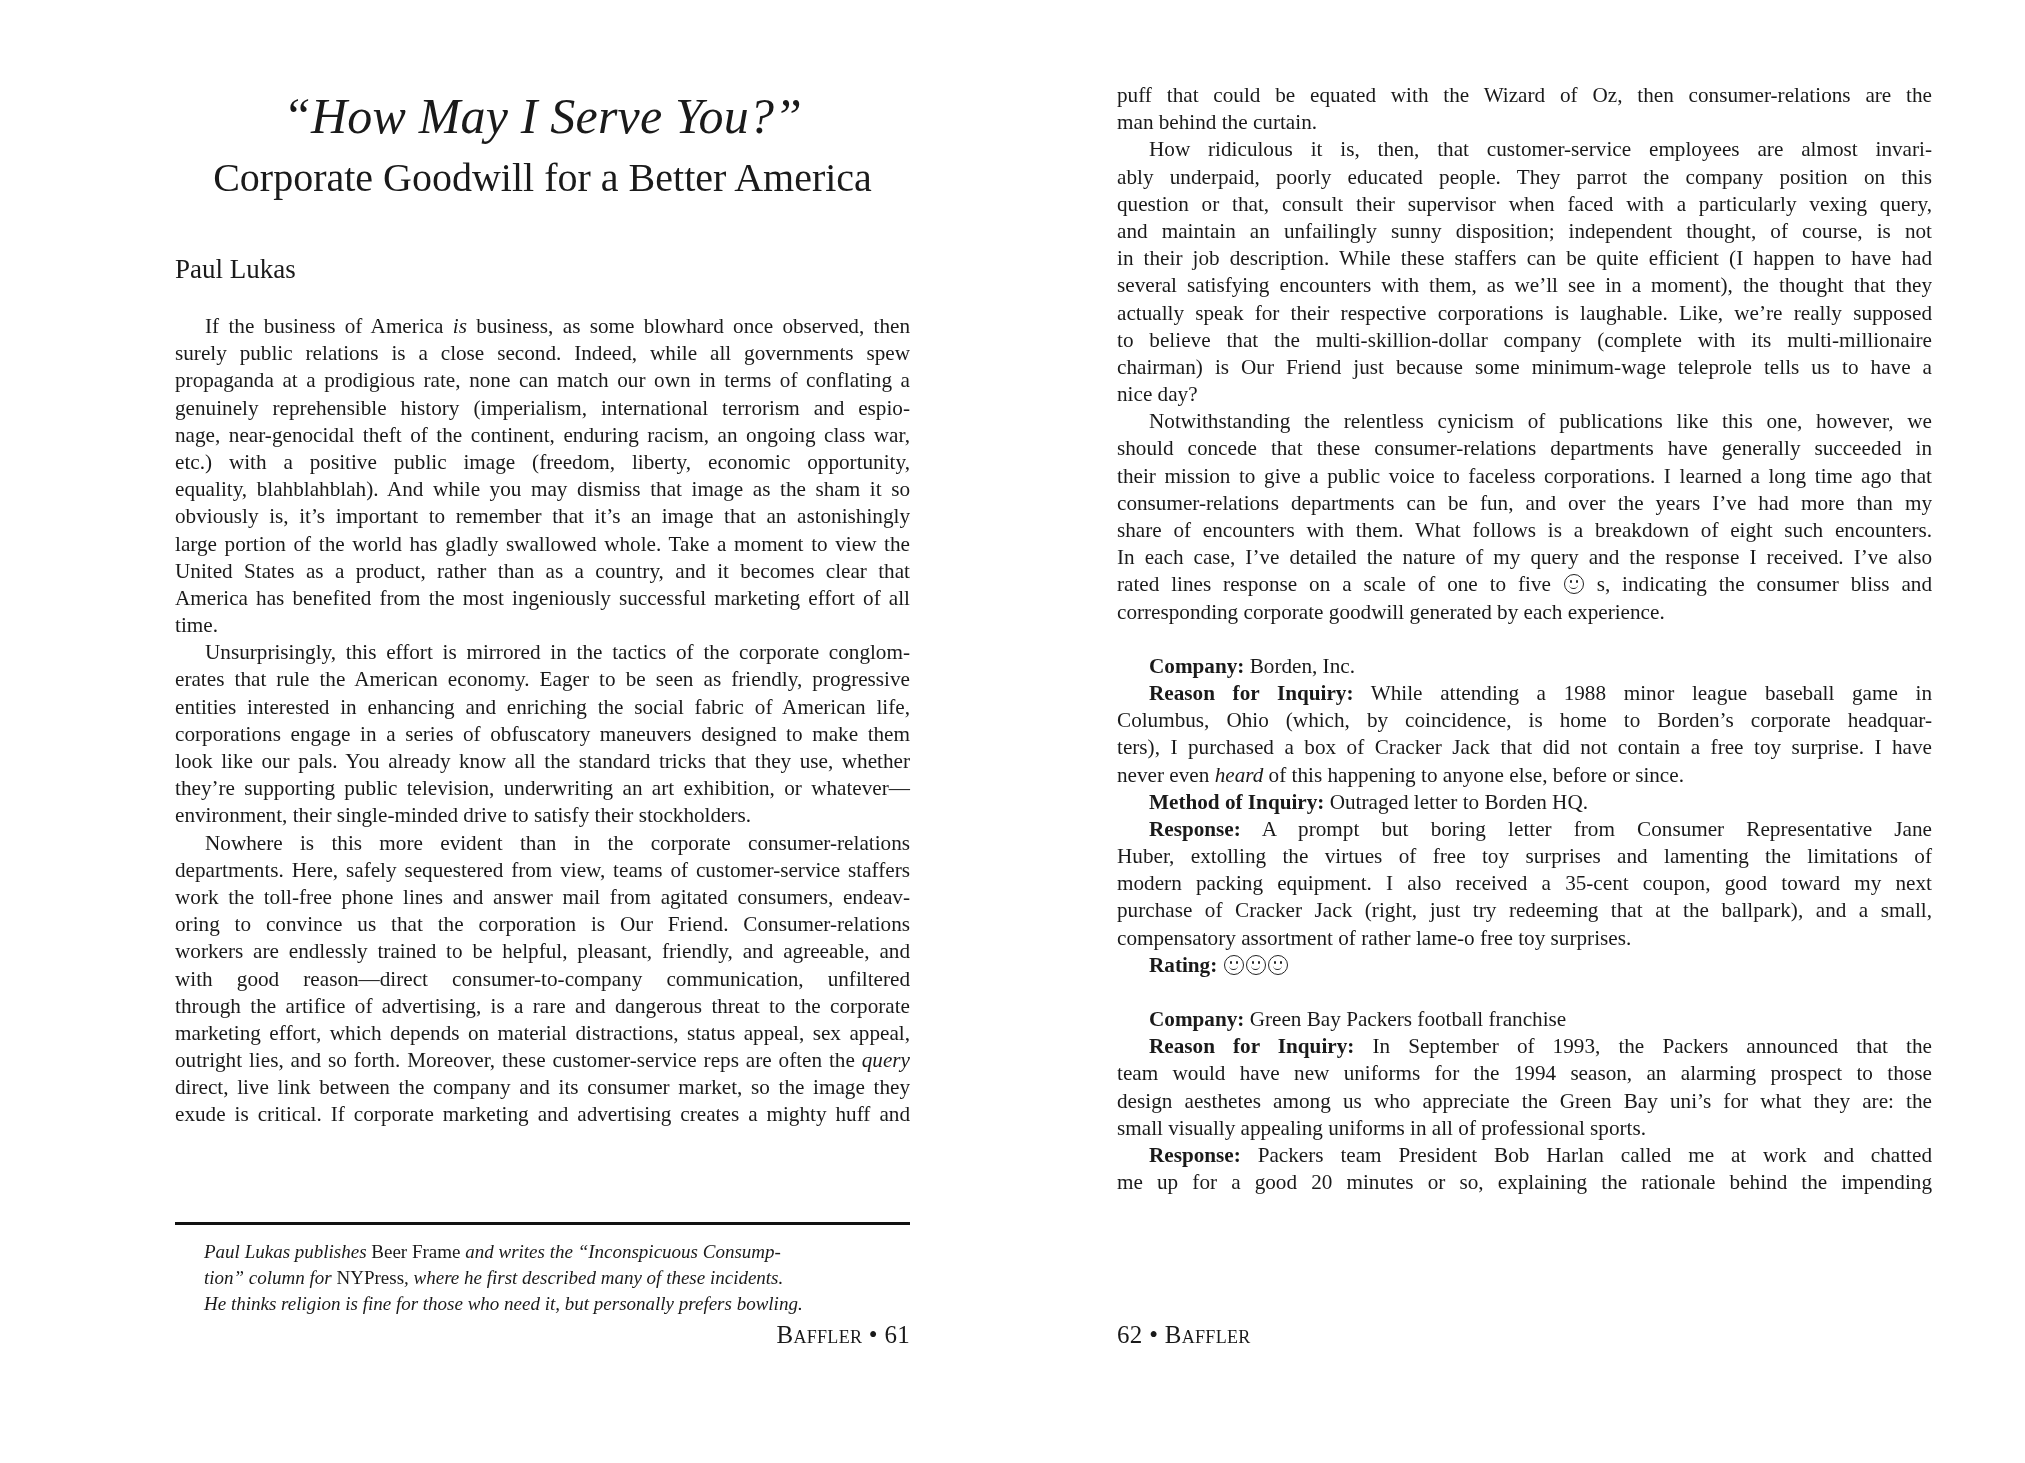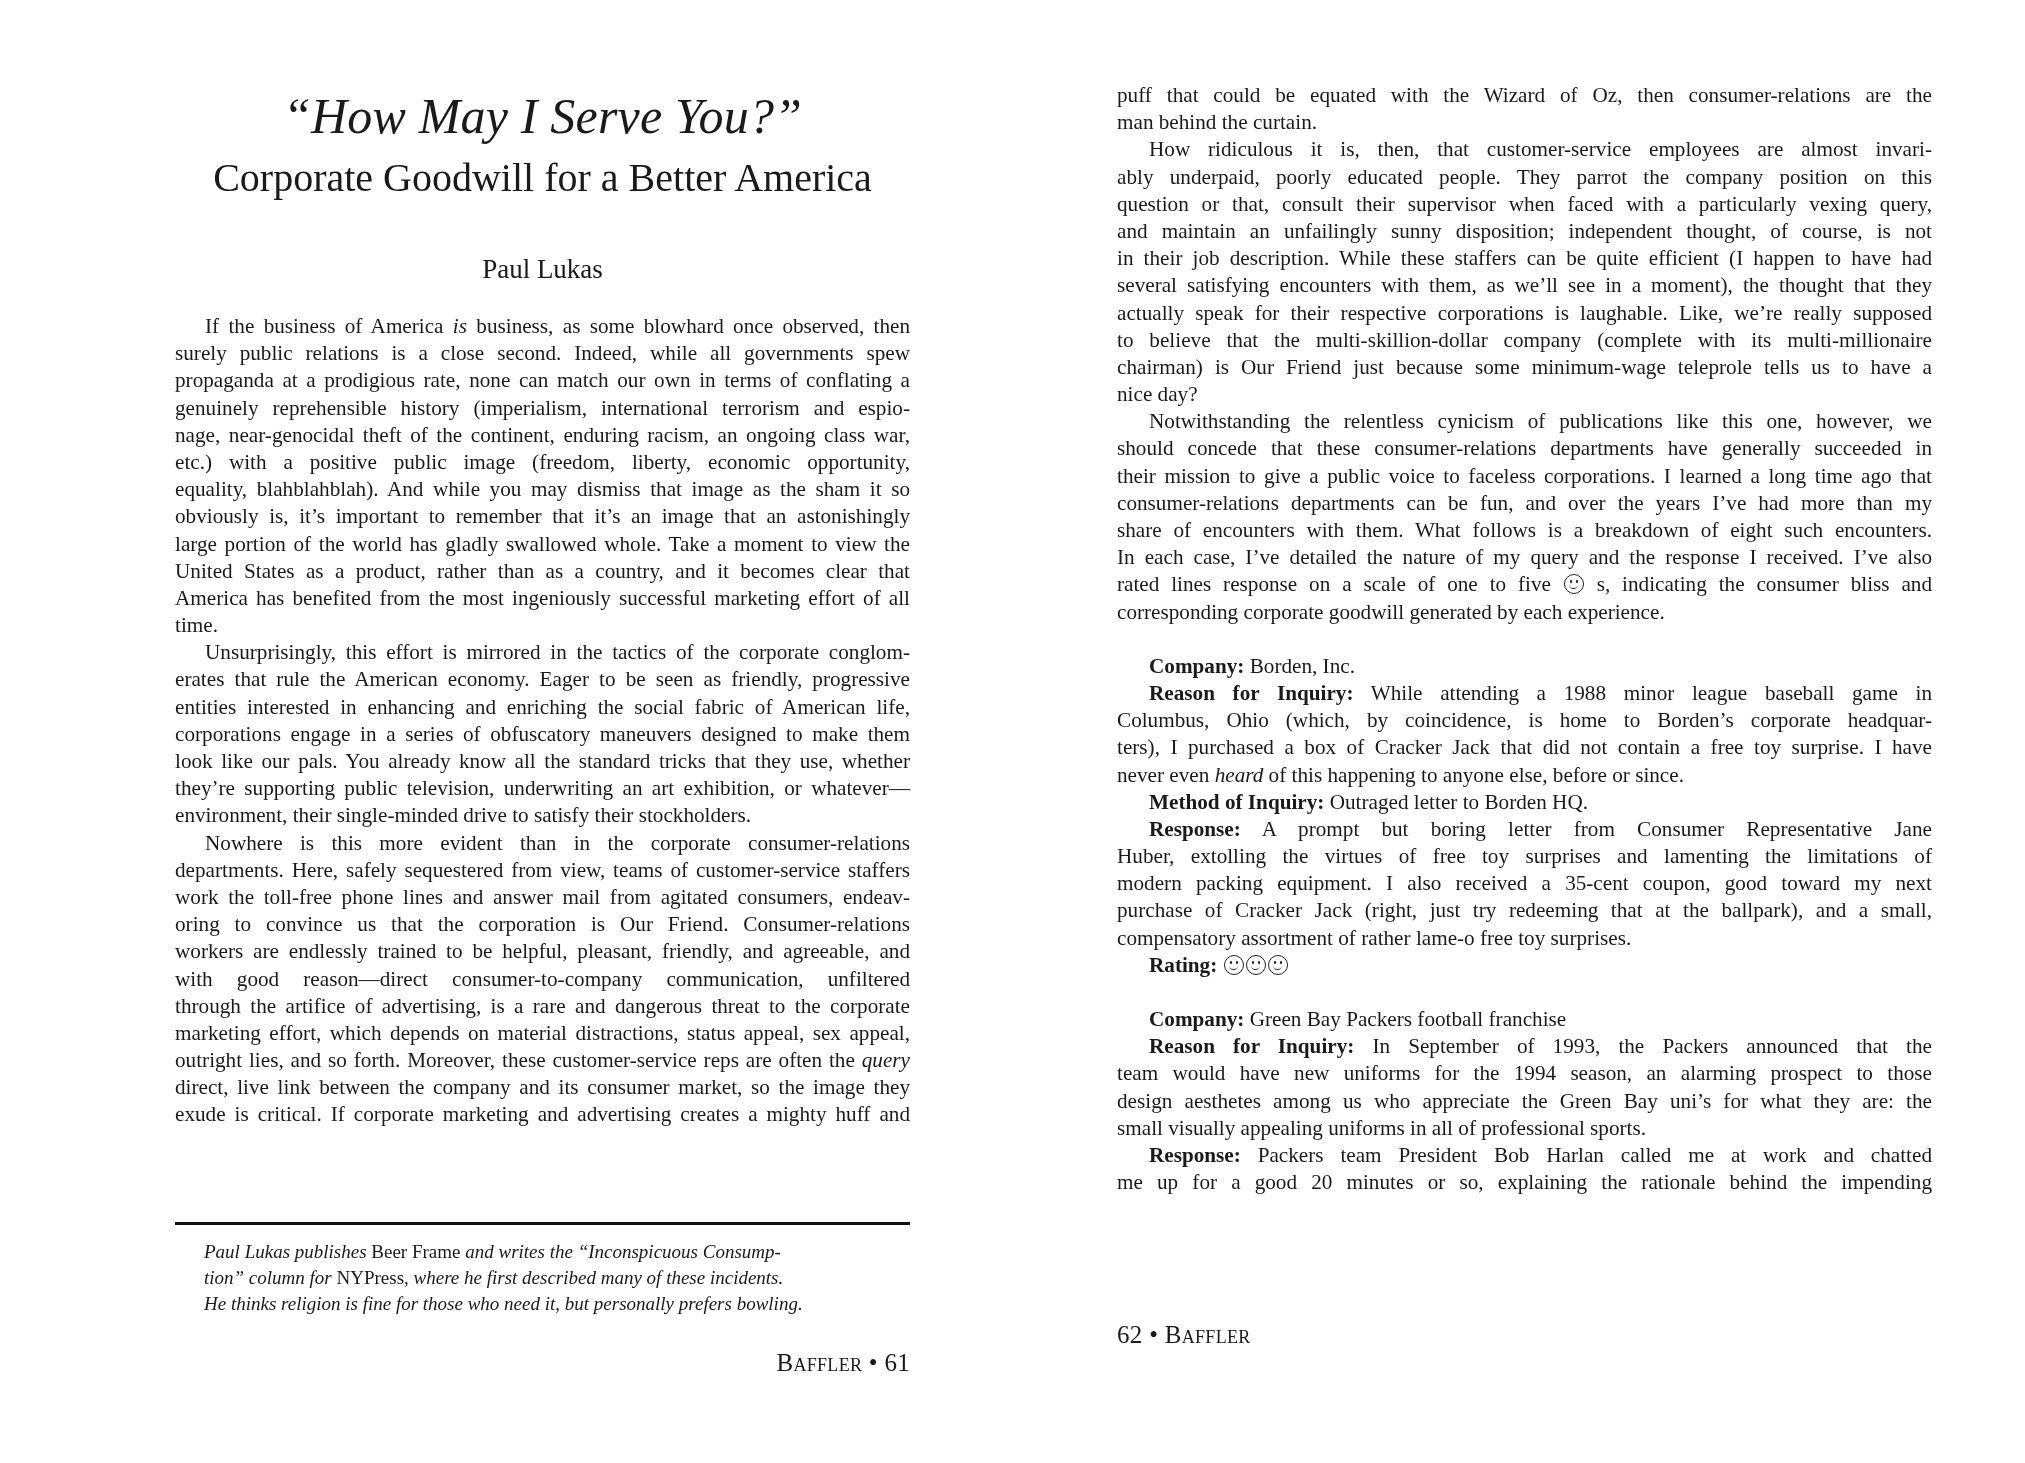--- a/index.html
+++ b/index.html
@@ -16,21 +16,21 @@
     position: absolute; left: 0; width: 735px; top: 88px;
     text-align: center; font-style: italic; font-size: 50px; line-height: 56px;
     letter-spacing: 0.2px;
   }
   .subtitle {
     position: absolute; left: 0; width: 735px; top: 155px;
     text-align: center; font-size: 40px; line-height: 46px;
   }
   .author {
     position: absolute; left: 0; width: 735px; top: 253px;
-    text-align: center; font-size: 27px; line-height: 32px;
+    font-size: 27px; line-height: 32px;
   }
 
   .lines { position: absolute; left: 0; }
   .line {
     display: block; height: 27.2px; line-height: 27.2px; font-size: 21.2px;
     white-space: nowrap; text-align: justify; text-align-last: justify;
     overflow: visible;
   }
   .line.last { text-align-last: left; }
   .line.indent { padding-left: 30px; }
@@ -47,21 +47,21 @@
     position: absolute; left: 29px; top: 1239px; width: 670px;
     font-style: italic; font-size: 19px; line-height: 26px;
   }
   .bio .line { height: 26px; line-height: 26px; font-size: 19px; text-align: left; text-align-last: left; }
   .bio .up { font-style: normal; }
 
   .folio {
     position: absolute; font-size: 25px; line-height: 30px;
     font-variant: small-caps; letter-spacing: 0.3px;
   }
-  .folio-left { right: 0; top: 1320px; text-align: right; margin-top: 28px; }
+  .folio-left { right: 0; top: 1320px; text-align: right; }
   .folio-right { left: 0; top: 1320px; }
 
   .smiley {
     display: inline-block; width: 20px; height: 20px; border: 1.5px solid #222;
     border-radius: 50%; position: relative; vertical-align: -3px; margin: 0 1px;
     box-sizing: border-box;
   }
   .smiley::before, .smiley::after {
     content: ""; position: absolute; top: 5px; width: 2px; height: 3px; background: #222; border-radius: 1px;
   }

